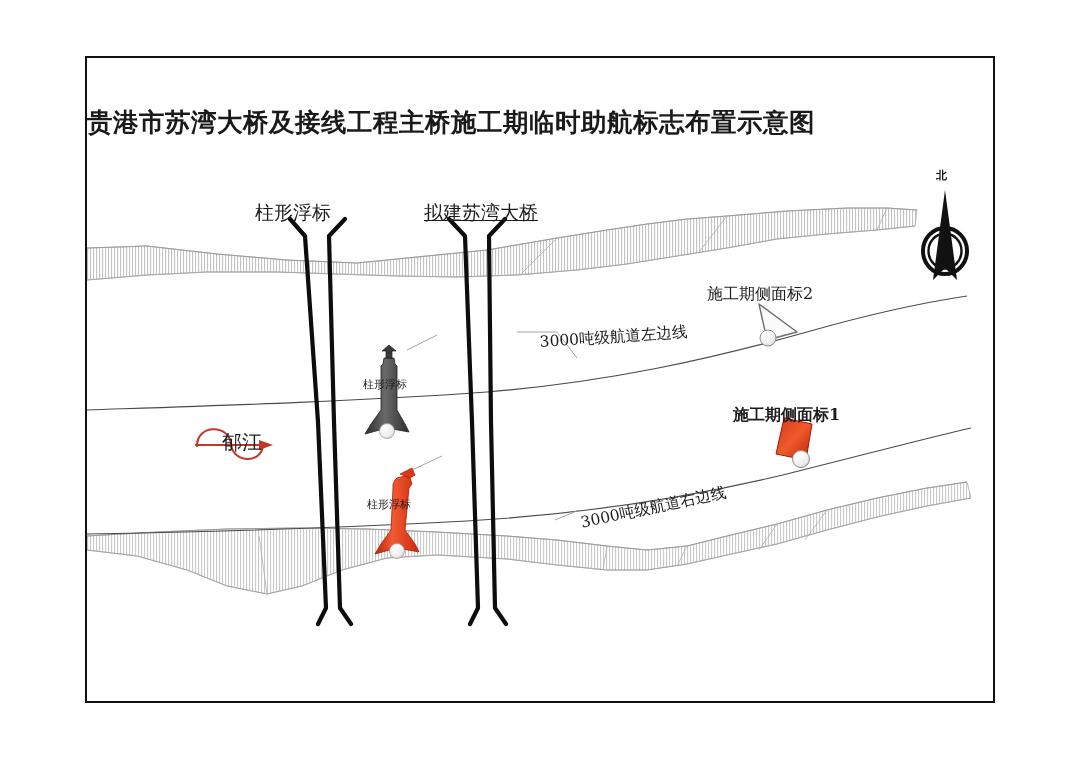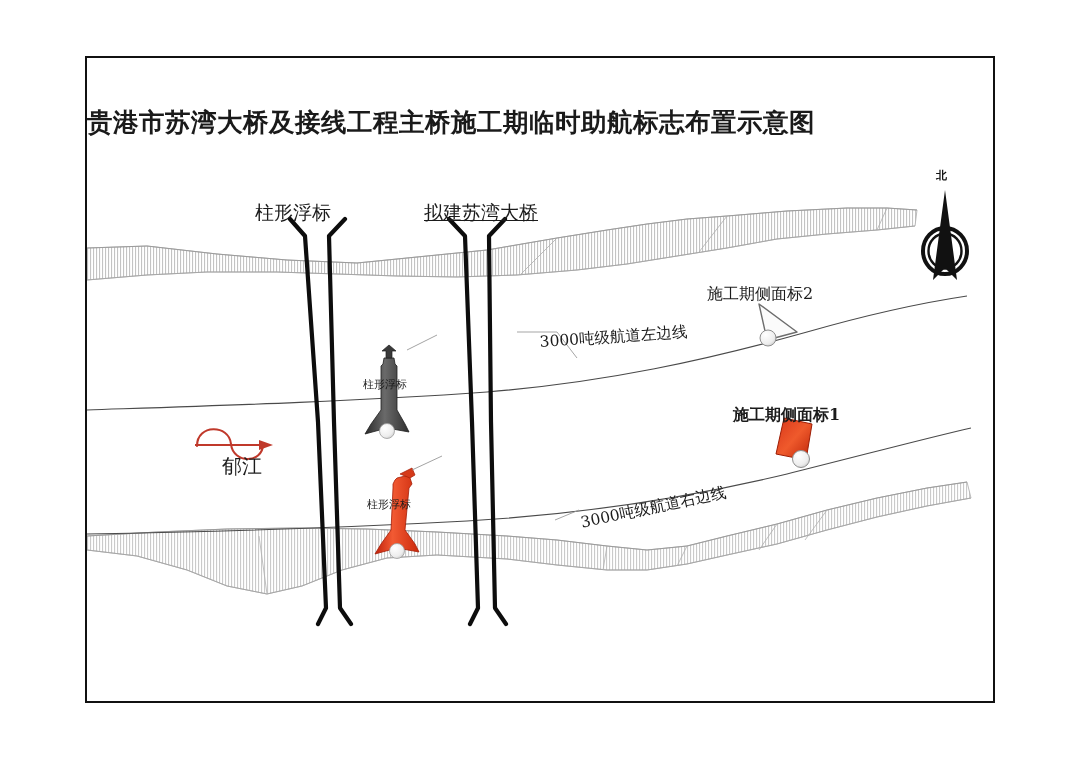--- a/index.html
+++ b/index.html
@@ -212,21 +212,21 @@
     <div class="lbl lbl-bridge" style="left:337px; top:142px;text-decoration:underline;">拟建苏湾大桥</div>
 
     <div class="lbl lbl-buoy" style="left:276px; top:274px;">柱形浮标</div>
 
     <div class="lbl lbl-buoy" style="left:280px; top:394px;">柱形浮标</div>
 
     <div class="lbl lbl-side" style="left:620px; top:226px;">施工期侧面标2</div>
 
     <div class="lbl lbl-side" style="left:646px; top:347px;font-weight:bold;">施工期侧面标1</div>
 
-    <div class="lbl lbl-river" style="left:135px; top:371px;margin-top:24px;">郁江</div>
+    <div class="lbl lbl-river" style="left:135px; top:371px;">郁江</div>
 
     <div class="lbl lbl-chan" style="left:452px; top:274px; transform:rotate(-4deg); transform-origin:left top;">3000吨级航道左边线</div>
 
     <div class="lbl lbl-chan" style="left:492px; top:455px; transform:rotate(-12deg); transform-origin:left top;">3000吨级航道右边线</div>
 
     <div style="position:absolute; left:818px; top:110px; width:80px; height:120px;">
       <div class="compass-n" style="left:31px; top:0px; position:absolute;">北</div>
       <svg width="80" height="120" viewBox="0 0 80 120">
         <ellipse cx="40" cy="83" rx="22" ry="23" fill="none" stroke="#111111" stroke-width="4"></ellipse>
         <ellipse cx="40" cy="83" rx="16.5" ry="17.5" fill="none" stroke="#111111" stroke-width="2.4"></ellipse>

